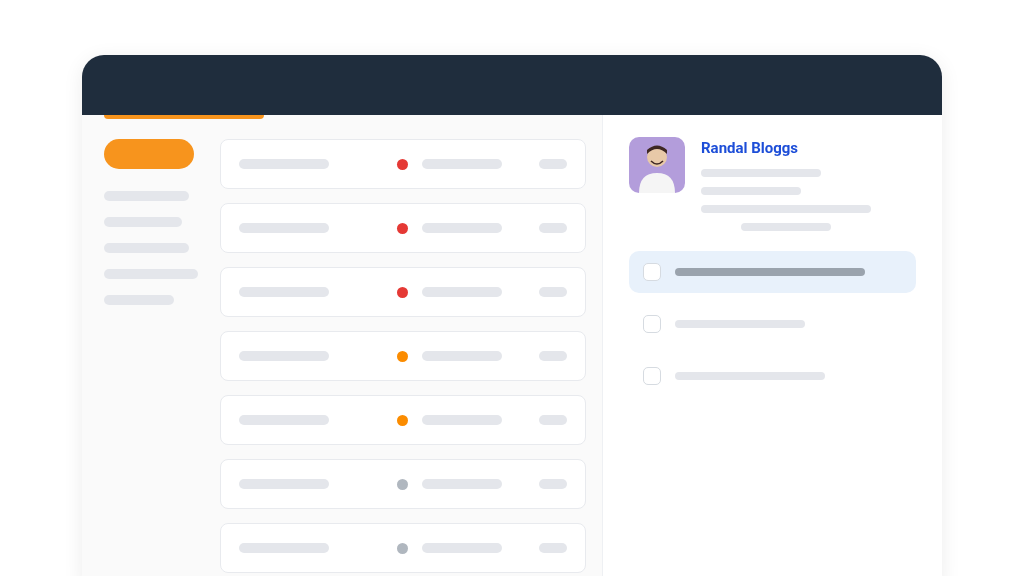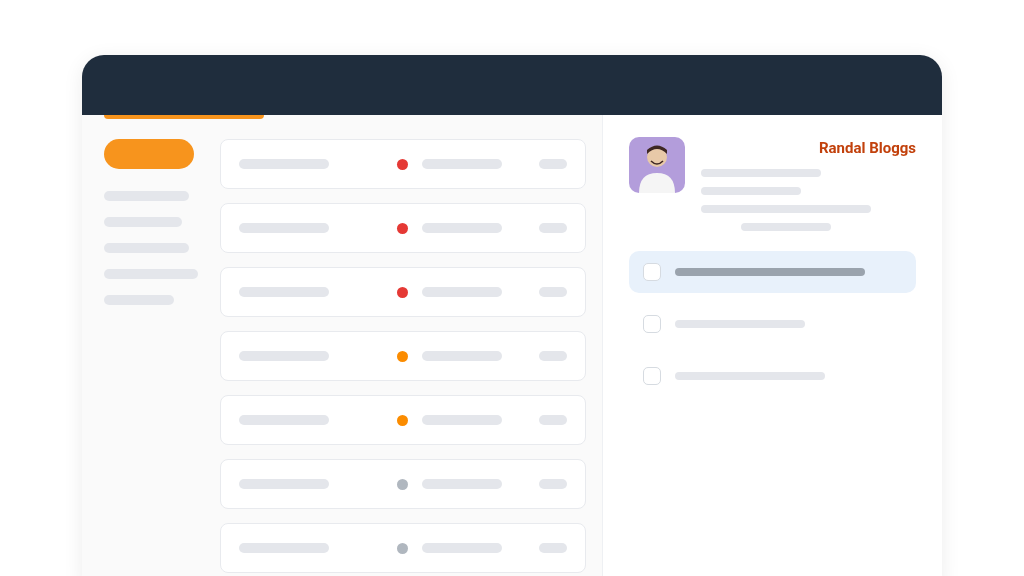--- a/index.html
+++ b/index.html
@@ -14,21 +14,21 @@
     .nav-line { height: 10px; background: #e4e6eb; border-radius: 6px; }
     .main { flex: 1; padding: 24px 16px 0 8px; display: flex; flex-direction: column; gap: 14px; }
     .row { height: 50px; background: #fff; border: 1px solid #e8eaee; border-radius: 8px; display: flex; align-items: center; padding: 0 18px; gap: 14px; }
     .ph { height: 10px; background: #e4e6eb; border-radius: 6px; }
     .dot { width: 11px; height: 11px; border-radius: 50%; flex-shrink: 0; }
     .side { width: 340px; background: #fff; padding: 22px 26px 0 26px; border-left: 1px solid #eef0f3; }
     .profile { display: flex; gap: 16px; margin-bottom: 20px; }
     .avatar { width: 56px; height: 56px; border-radius: 10px; overflow: hidden; flex-shrink: 0; }
     .avatar svg { width: 100%; height: 100%; display: block; }
     .profile-info { flex: 1; padding-top: 2px; }
-    .profile-name { font-size: 15px; font-weight: 700; color: #c2410c; margin-bottom: 12px; text-align: right; }
+    .profile-name { font-size: 15px; font-weight: 700; color: #1d4ed8; margin-bottom: 12px; }
     .profile-lines { display: flex; flex-direction: column; gap: 10px; }
     .pline { height: 8px; background: #e4e6eb; border-radius: 5px; }
     .tasks { display: flex; flex-direction: column; gap: 10px; margin-top: 8px; }
     .task { display: flex; align-items: center; gap: 14px; padding: 12px 14px; border-radius: 10px; }
     .task.selected { background: #e8f1fb; }
     .cb { width: 18px; height: 18px; background: #fff; border: 1.5px solid #d6dbe1; border-radius: 5px; flex-shrink: 0; }
     .task-line { height: 8px; border-radius: 5px; }
     .task.selected .task-line { background: #9aa3ad; }
     .task:not(.selected) .task-line { background: #e4e6eb; }
     .gap { flex: 1; }

